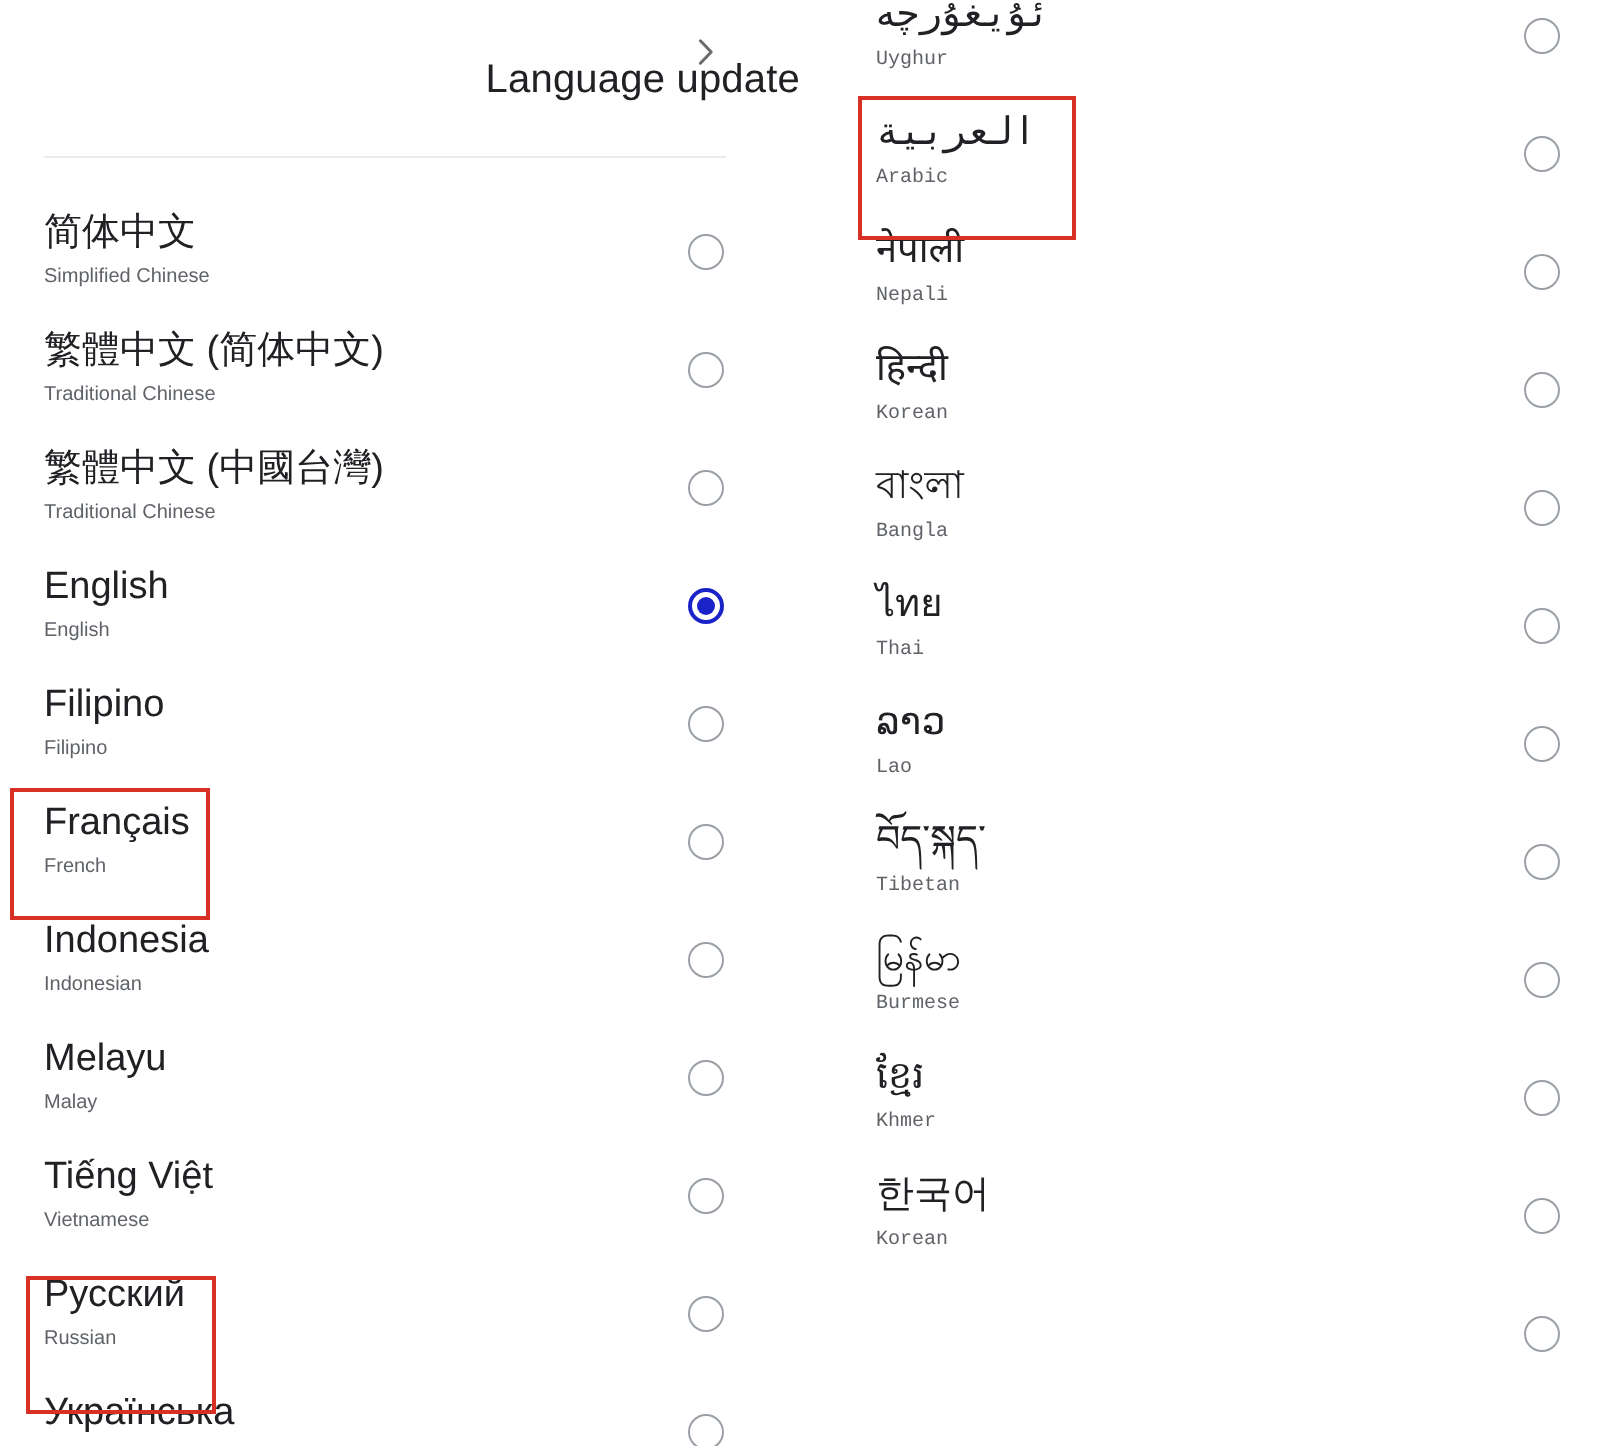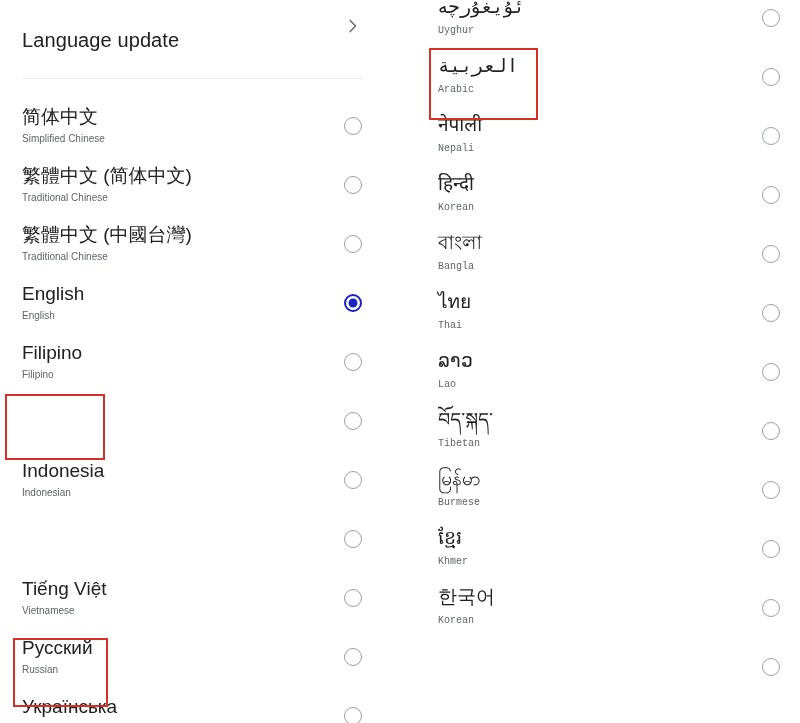--- a/index.html
+++ b/index.html
@@ -31,20 +31,21 @@
 
   
   .header-row {
     position: absolute;
     left: 0;
     top: 14px;
     width: 400px;
     height: 52px;
     display: flex;
     align-items: center;
+    justify-content: flex-end;
   }
   .header-title {
     margin-left: 22px;
     font-size: 20px;
     line-height: 24px;
     color: #202124;
     letter-spacing: 0.1px;
     white-space: nowrap;
   }
   .chevron-right {
@@ -191,30 +192,38 @@
           <div class="radio selected"></div>
         </div>
         <div class="lang-row">
           <div class="lang-text">
             <div class="lang-native">Filipino</div>
             <div class="lang-english">Filipino</div>
           </div>
           <div class="radio"></div>
         </div>
         <div class="lang-row">
+          <div class="lang-text">
+            <div class="lang-native">Français</div>
+            <div class="lang-english">French</div>
+          </div>
           <div class="radio"></div>
         </div>
         <div class="lang-row">
           <div class="lang-text">
             <div class="lang-native">Indonesia</div>
             <div class="lang-english">Indonesian</div>
           </div>
           <div class="radio"></div>
         </div>
         <div class="lang-row">
+          <div class="lang-text">
+            <div class="lang-native">Melayu</div>
+            <div class="lang-english">Malay</div>
+          </div>
           <div class="radio"></div>
         </div>
         <div class="lang-row">
           <div class="lang-text">
             <div class="lang-native">Tiếng Việt</div>
             <div class="lang-english">Vietnamese</div>
           </div>
           <div class="radio"></div>
         </div>
         <div class="lang-row">

